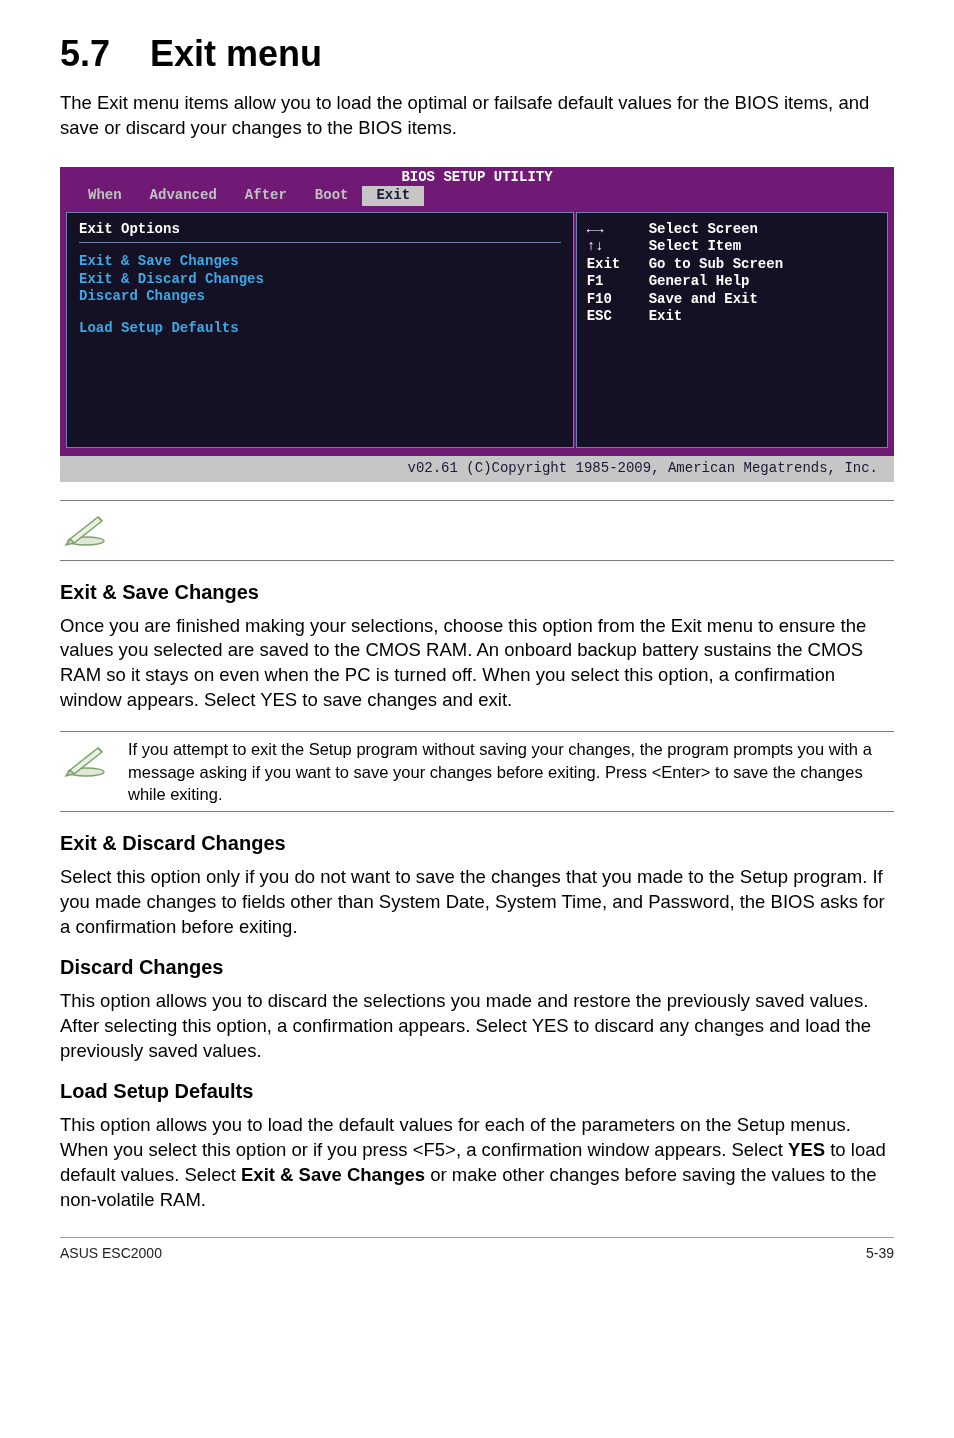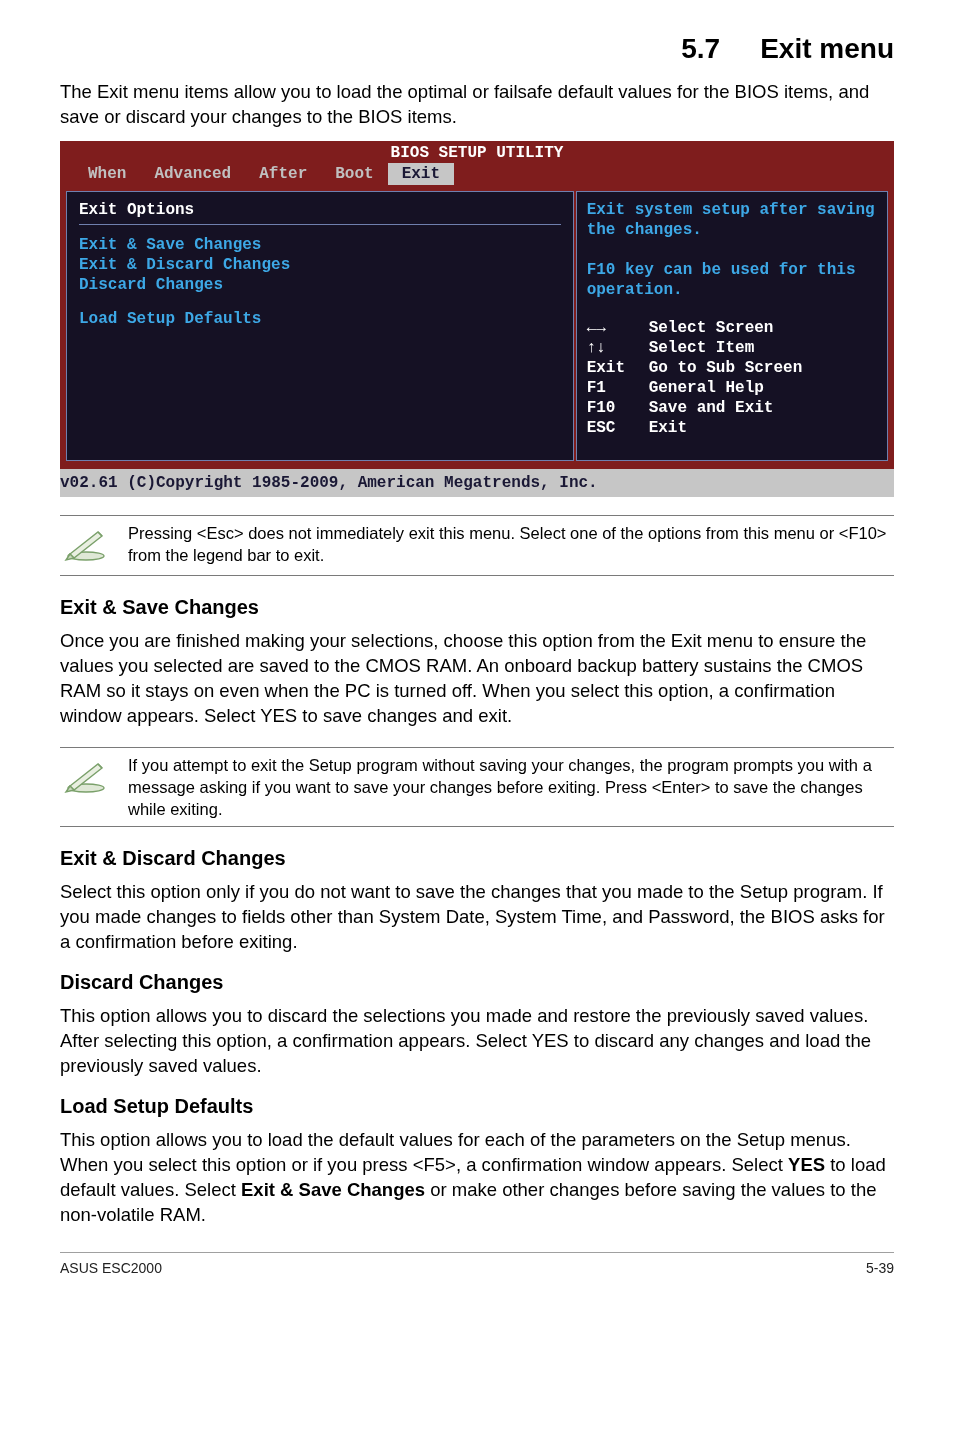--- a/index.html
+++ b/index.html
@@ -6,34 +6,33 @@
   body {
     font-family: Arial, Helvetica, sans-serif;
     background: #ffffff;
     color: #000000;
     width: 954px;
     padding: 30px 60px 20px 60px;
     font-size: 18.5px;
     line-height: 1.35;
   }
   h1.section-title {
-    font-size: 28px;
+    font-size: 36px;
     font-weight: bold;
     margin-bottom: 12px;
-    text-align: right;
   }
   h1.section-title .num { display: inline-block; margin-right: 40px; }
-  p.intro { margin-bottom: 11px; }
+  p.intro { margin-bottom: 26px; }
   
   .bios {
     width: 100%;
-    background: #7f1d1d;
+    background: #701a75;
     color: #fff;
     font-family: "Courier New", Courier, monospace;
-    font-size: 16px;
+    font-size: 14px;
     line-height: 1.25;
     font-weight: bold;
   }
   .bios-title-row { text-align: center; padding: 2px 0 0 0; color: #ffffff; }
   .bios-tabs { display: flex; padding: 0 14px 2px 14px; }
   .bios-tab { padding: 1px 14px; color: #c0c0c0; }
   .bios-tab.selected { background: #c6c6c6; color: #1a1835; }
   .bios-body { display: flex; padding: 4px 6px 8px 6px; gap: 2px; }
   .bios-left {
     flex: 1;
@@ -51,21 +50,21 @@
     background: #151124;
     padding: 8px 10px;
     color: #3da8e6;
     display: flex;
     flex-direction: column;
   }
   .bios-right .help { min-height: 118px; }
   .bios-right .legend .row { display: flex; }
   .bios-right .legend .k { width: 62px; color: #ffffff; }
   .bios-right .legend .v { color: #ffffff; text-align: center; }
-  .bios-footer { background: #c6c6c6; color: #1a1835; text-align: left; padding: 4px 0; font-weight: bold; }
+  .bios-footer { background: #c6c6c6; color: #1a1835; text-align: right; padding: 4px 16px; font-weight: normal; }
   
   .note-sep { border-top: 1px solid #7a7a7a; margin: 18px 0 6px 0; }
   .note-sep.bottom { margin: 6px 0 18px 0; }
   .note-row { display: flex; align-items: flex-start; gap: 20px; padding: 0 4px; }
   .note-icon { width: 44px; flex: 0 0 44px; padding-top: 4px; }
   .note-icon svg { width: 44px; height: 36px; }
   .note-text { flex: 1; font-size: 16.5px; line-height: 1.35; }
   h2.sub { font-size: 20px; font-weight: bold; margin: 4px 0 8px 0; }
   p.body { margin-bottom: 14px; }
   .footer-rule { border-top: 1px solid #a0a0a0; margin-top: 24px; }
@@ -94,23 +93,20 @@
       <div class="options-label">Exit Options</div>
       <div class="rule"></div>
       <div class="opt">Exit &amp; Save Changes</div>
       <div class="opt">Exit &amp; Discard Changes</div>
       <div class="opt">Discard Changes</div>
       <div style="height:14px"></div>
       <div class="opt">Load Setup Defaults</div>
       <div style="height:90px"></div>
     </div>
     <div class="bios-right">
-      <div class="help" style="white-space:pre-line;">Exit system setup after saving the changes.
-
-F10 key can be used for this operation.</div>
       <div class="legend">
         <div class="row">
             <span class="k">←→</span>
             <span class="v">Select Screen</span>
           </div>
         <div class="row">
             <span class="k">↑↓</span>
             <span class="v">Select Item</span>
           </div>
         <div class="row">
@@ -141,21 +137,20 @@
   <div class="note-icon">
     <svg viewBox="0 0 44 36">
         <g fill="none" stroke="#7aa06a" stroke-width="1.4">
           <ellipse cx="22" cy="30" rx="18" ry="4" fill="#dfe8d6"></ellipse>
           <path d="M6 28 L34 6 L38 10 L10 32 Z" fill="#e9efe1"></path>
           <path d="M34 6 L38 10"></path>
           <path d="M6 28 L2 34 L10 32 Z" fill="#cbd8bf"></path>
         </g>
       </svg>
   </div>
-  <div class="note-text">Pressing &lt;Esc&gt; does not immediately exit this menu. Select one of the options from this menu or &lt;F10&gt; from the legend bar to exit.</div>
 </div>
 <div class="note-sep bottom"></div>
 
 <h2 class="sub">Exit &amp; Save Changes</h2>
 <p class="body">Once you are finished making your selections, choose this option from the Exit menu to ensure the values you selected are saved to the CMOS RAM. An onboard backup battery sustains the CMOS RAM so it stays on even when the PC is turned off. When you select this option, a confirmation window appears. Select YES to save changes and exit.</p>
 
 <div class="note-sep"></div>
 <div class="note-row">
   <div class="note-icon">
     <svg viewBox="0 0 44 36">

